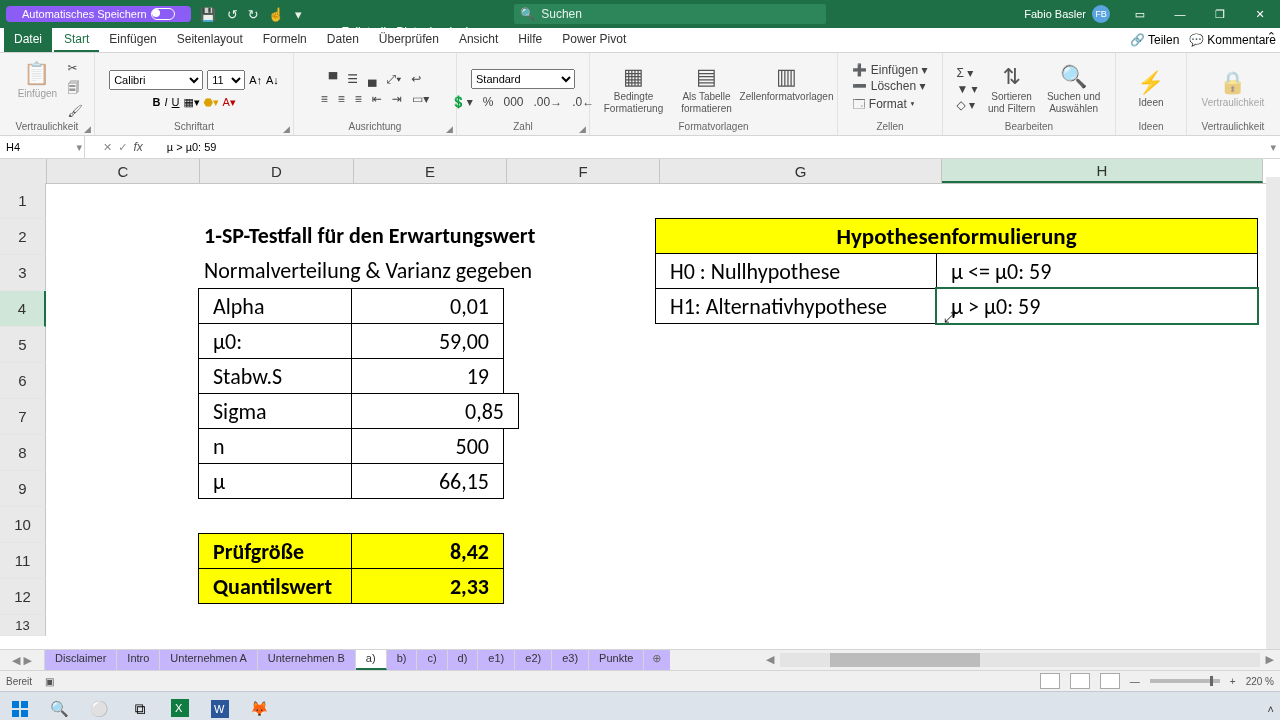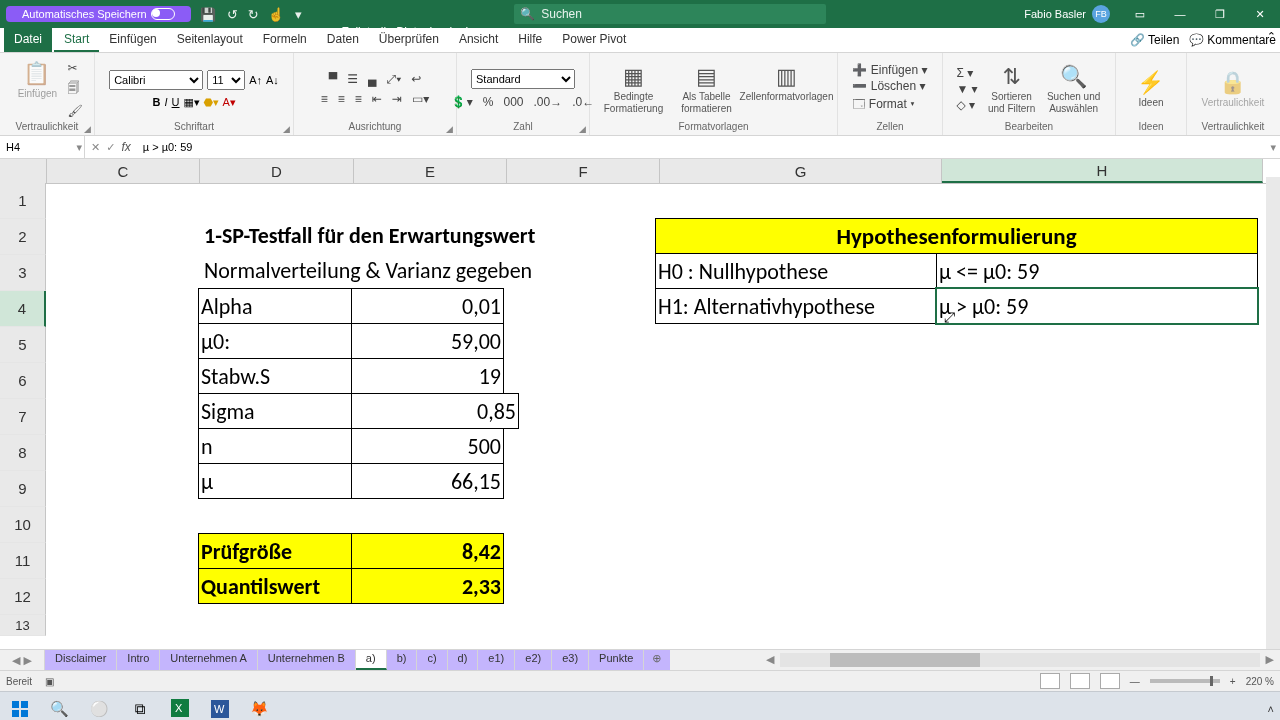--- a/index.html
+++ b/index.html
@@ -209,20 +209,21 @@
   }
   select.numfmt { width: 104px; font-size: 11px; height: 20px; }
   
   .fbar-row {
     height: 22px;
     border-bottom: 1px solid #d5d5d5;
     display: flex;
     align-items: center;
     font-size: 11px;
     background: #ffffff;
+    gap: 12px;
   }
   .name-box {
     width: 76px;
     border-right: 1px solid #d5d5d5;
     padding-left: 6px;
     height: 22px;
     display: flex; align-items: center;
     justify-content: space-between;
     padding-right: 2px;
   }
@@ -302,21 +303,21 @@
   .cells-layer {
     position: absolute;
     top: 24px;
     left: 46px;
     right: 0;
     bottom: 0;
   }
   .cells-layer div.box {
     position: absolute;
     border: 1px solid #000000;
-    padding: 4px 2px;
+    padding: 4px 14px;
     font-family: Calibri, Arial, sans-serif;
     font-size: 22px;
     box-sizing: border-box;
     background: #ffffff;
     display: flex;
     align-items: center;
   }
   .cells-layer div.plain {
     position: absolute;
     padding: 4px 6px;

